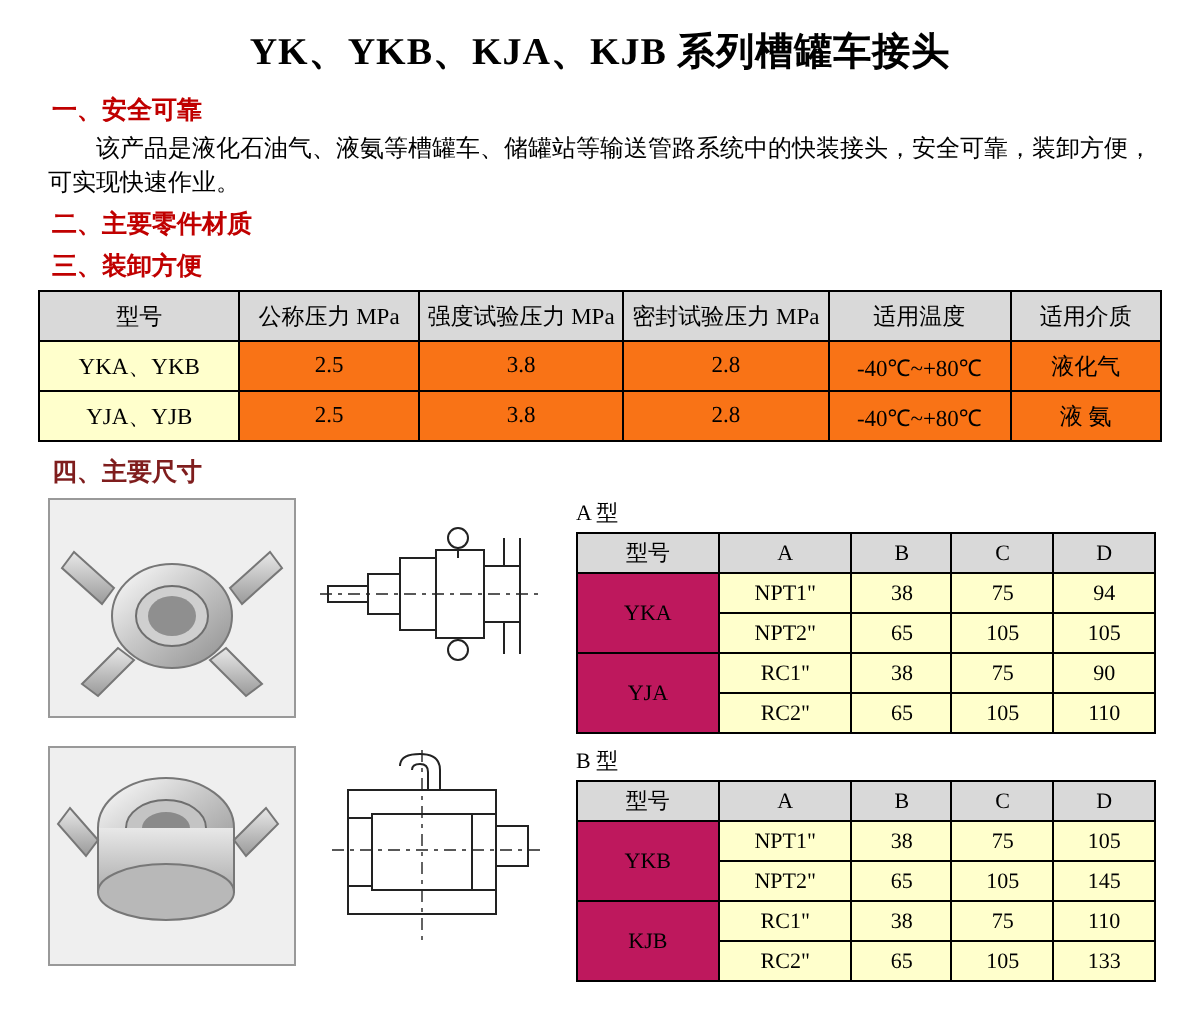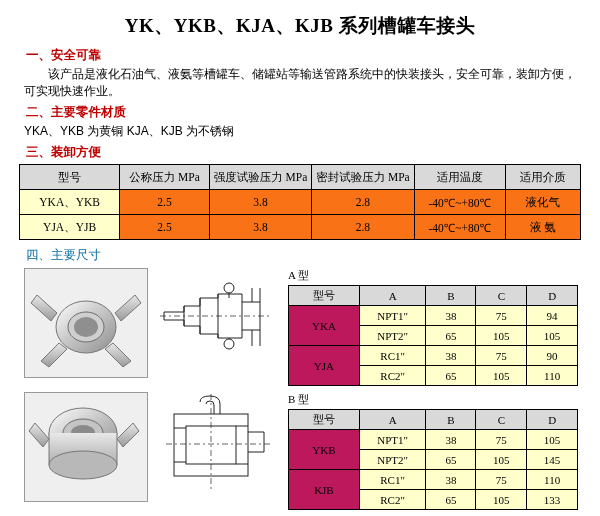--- a/index.html
+++ b/index.html
@@ -72,22 +72,22 @@
     font-size: 11.5px;
   }
   table.spec tbody td {
     background: #f97316;
   }
   table.spec tbody td.first {
     background: #ffffcc;
   }
   
   .dim-head {
-    color: #0369a1;
-    font-weight: normal;
+    color: #7f1d1d;
+    font-weight: bold;
     font-size: 12.5px;
     margin: 7px 0 4px 16px;
   }
   .blocks {
     position: relative;
     margin-left: 14px;
   }
   .row-block {
     display: flex;
     align-items: flex-start;
@@ -146,21 +146,20 @@
 <body>
 
 <div class="page">
 
   <div class="title">YK、YKB、KJA、KJB 系列槽罐车接头</div>
 
   <div class="section-head">一、安全可靠</div>
   <div class="para">该产品是液化石油气、液氨等槽罐车、储罐站等输送管路系统中的快装接头，安全可靠，装卸方便，可实现快速作业。</div>
 
   <div class="section-head">二、主要零件材质</div>
-  <div class="para2">YKA、YKB 为黄铜      KJA、KJB 为不锈钢</div>
 
   <div class="section-head">三、装卸方便</div>
 
   <table class="spec">
     <thead>
       <tr>
         <th style="width:105px">型号</th>
         <th style="width:95px">公称压力 MPa</th>
         <th style="width:110px">强度试验压力 MPa</th>
         <th style="width:110px">密封试验压力 MPa</th>

